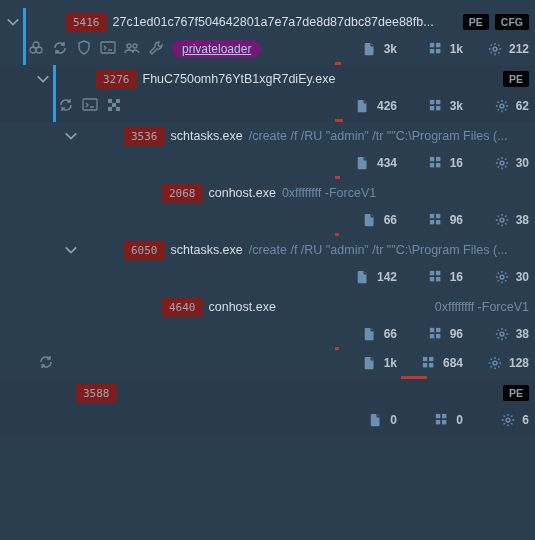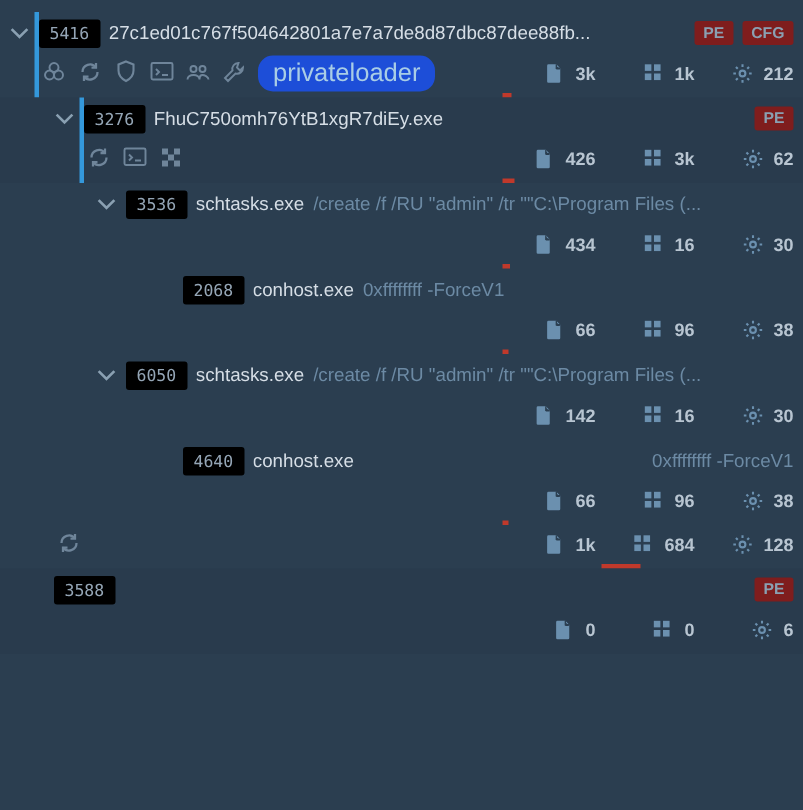--- a/index.html
+++ b/index.html
@@ -27,26 +27,27 @@
   .caret {
     width: 22px;
     display: flex;
     justify-content: flex-end;
     color: #8aa0b2;
     font-size: 14px;
     cursor: pointer;
   }
   .caret svg { width: 14px; height: 14px; }
   .pid {
-    background: #000000;
+    background: #7f1d1d;
     color: #95a6b6;
     font-size: 11px;
     padding: 3px 7px 3px 7px;
     border-radius: 2px;
     font-family: Consolas, monospace;
+    margin-left: 40px;
   }
   .com-badge {
     background: #5296c7;
     color: #e6f2fb;
     font-size: 10px;
     font-weight: 600;
     padding: 2px 5px;
     border-radius: 2px;
   }
   .name {
@@ -58,33 +59,34 @@
   }
   .args {
     color: #6c8aa4;
     white-space: nowrap;
     overflow: hidden;
     text-overflow: ellipsis;
     flex: 1;
   }
   .spacer { flex: 1; }
   .tag {
-    background: #7f1d1d;
+    background: #000000;
     color: #8aa0b2;
     font-size: 10.5px;
     font-weight: 600;
     padding: 2px 6px;
     border-radius: 2px;
   }
   .label-blue {
-    background: #1d4ed8;
+    background: #701a75;
     color: #a9cde6;
-    font-size: 17px;
+    font-size: 12px;
     padding: 2px 10px;
     border-radius: 10px;
+    text-decoration: underline;
   }
   .meta {
     display: flex;
     align-items: center;
     height: 26px;
     padding-right: 6px;
     justify-content: space-between;
   }
   .icons {
     display: flex;

